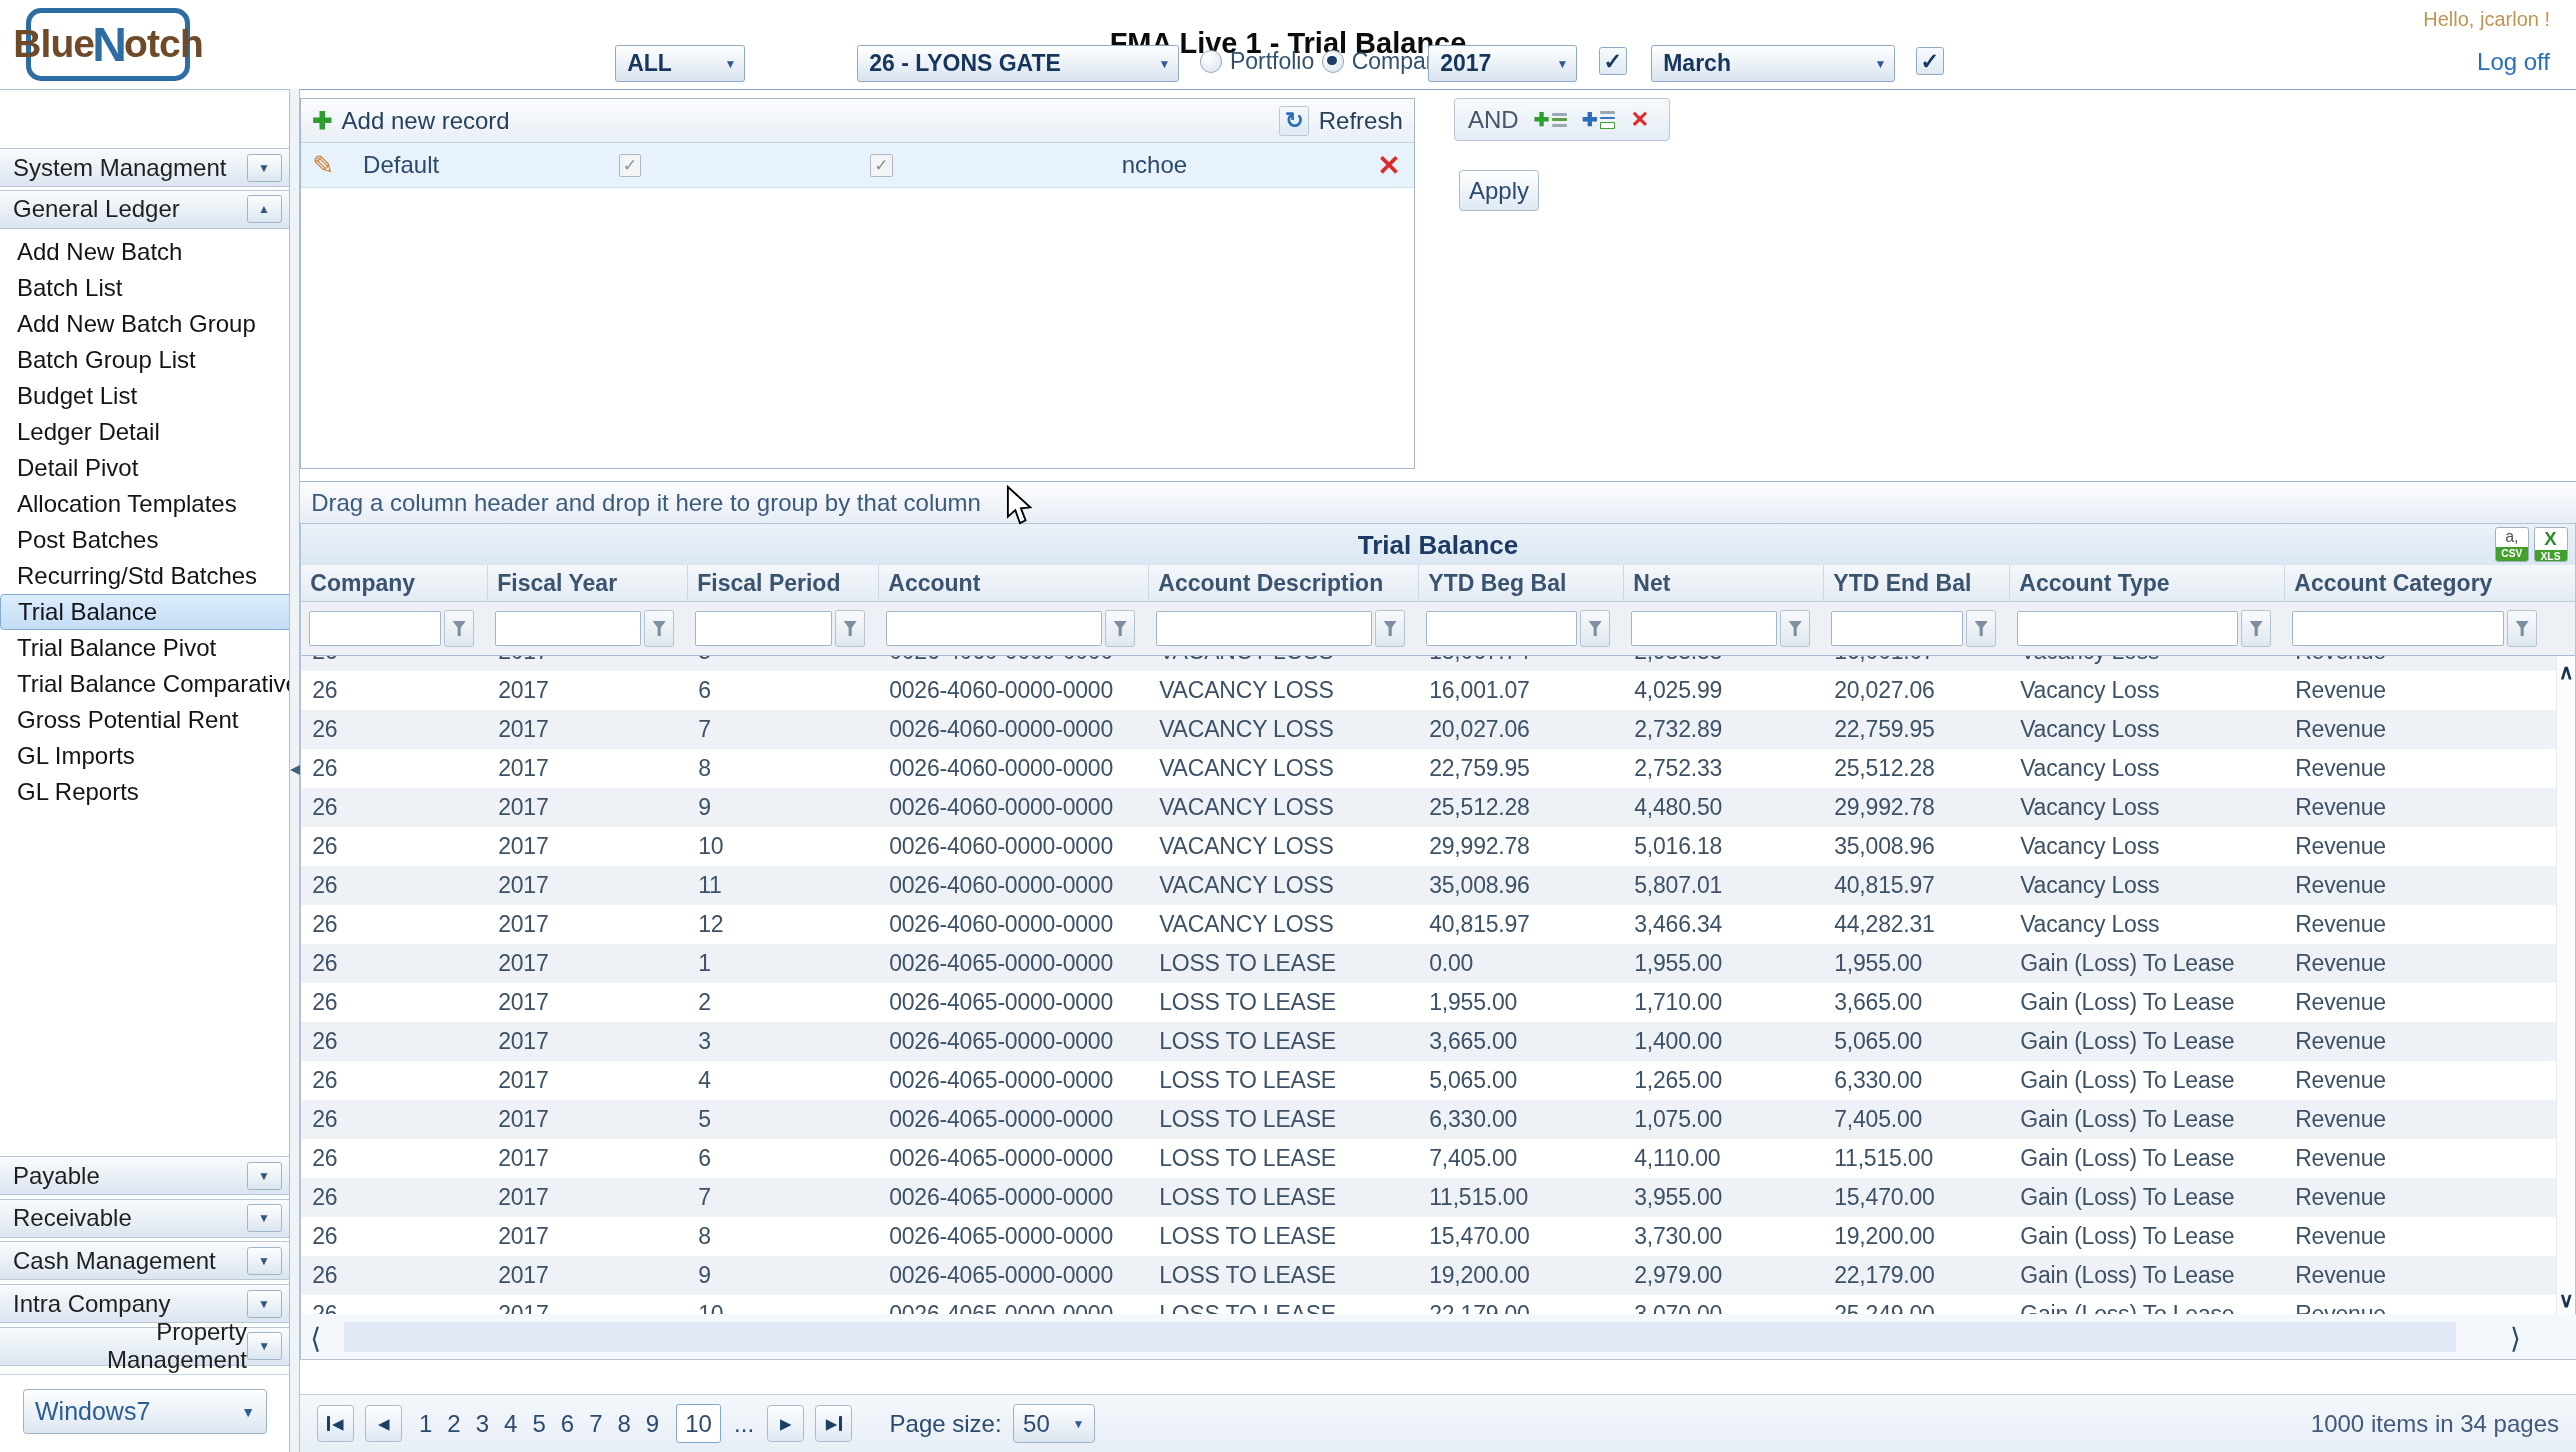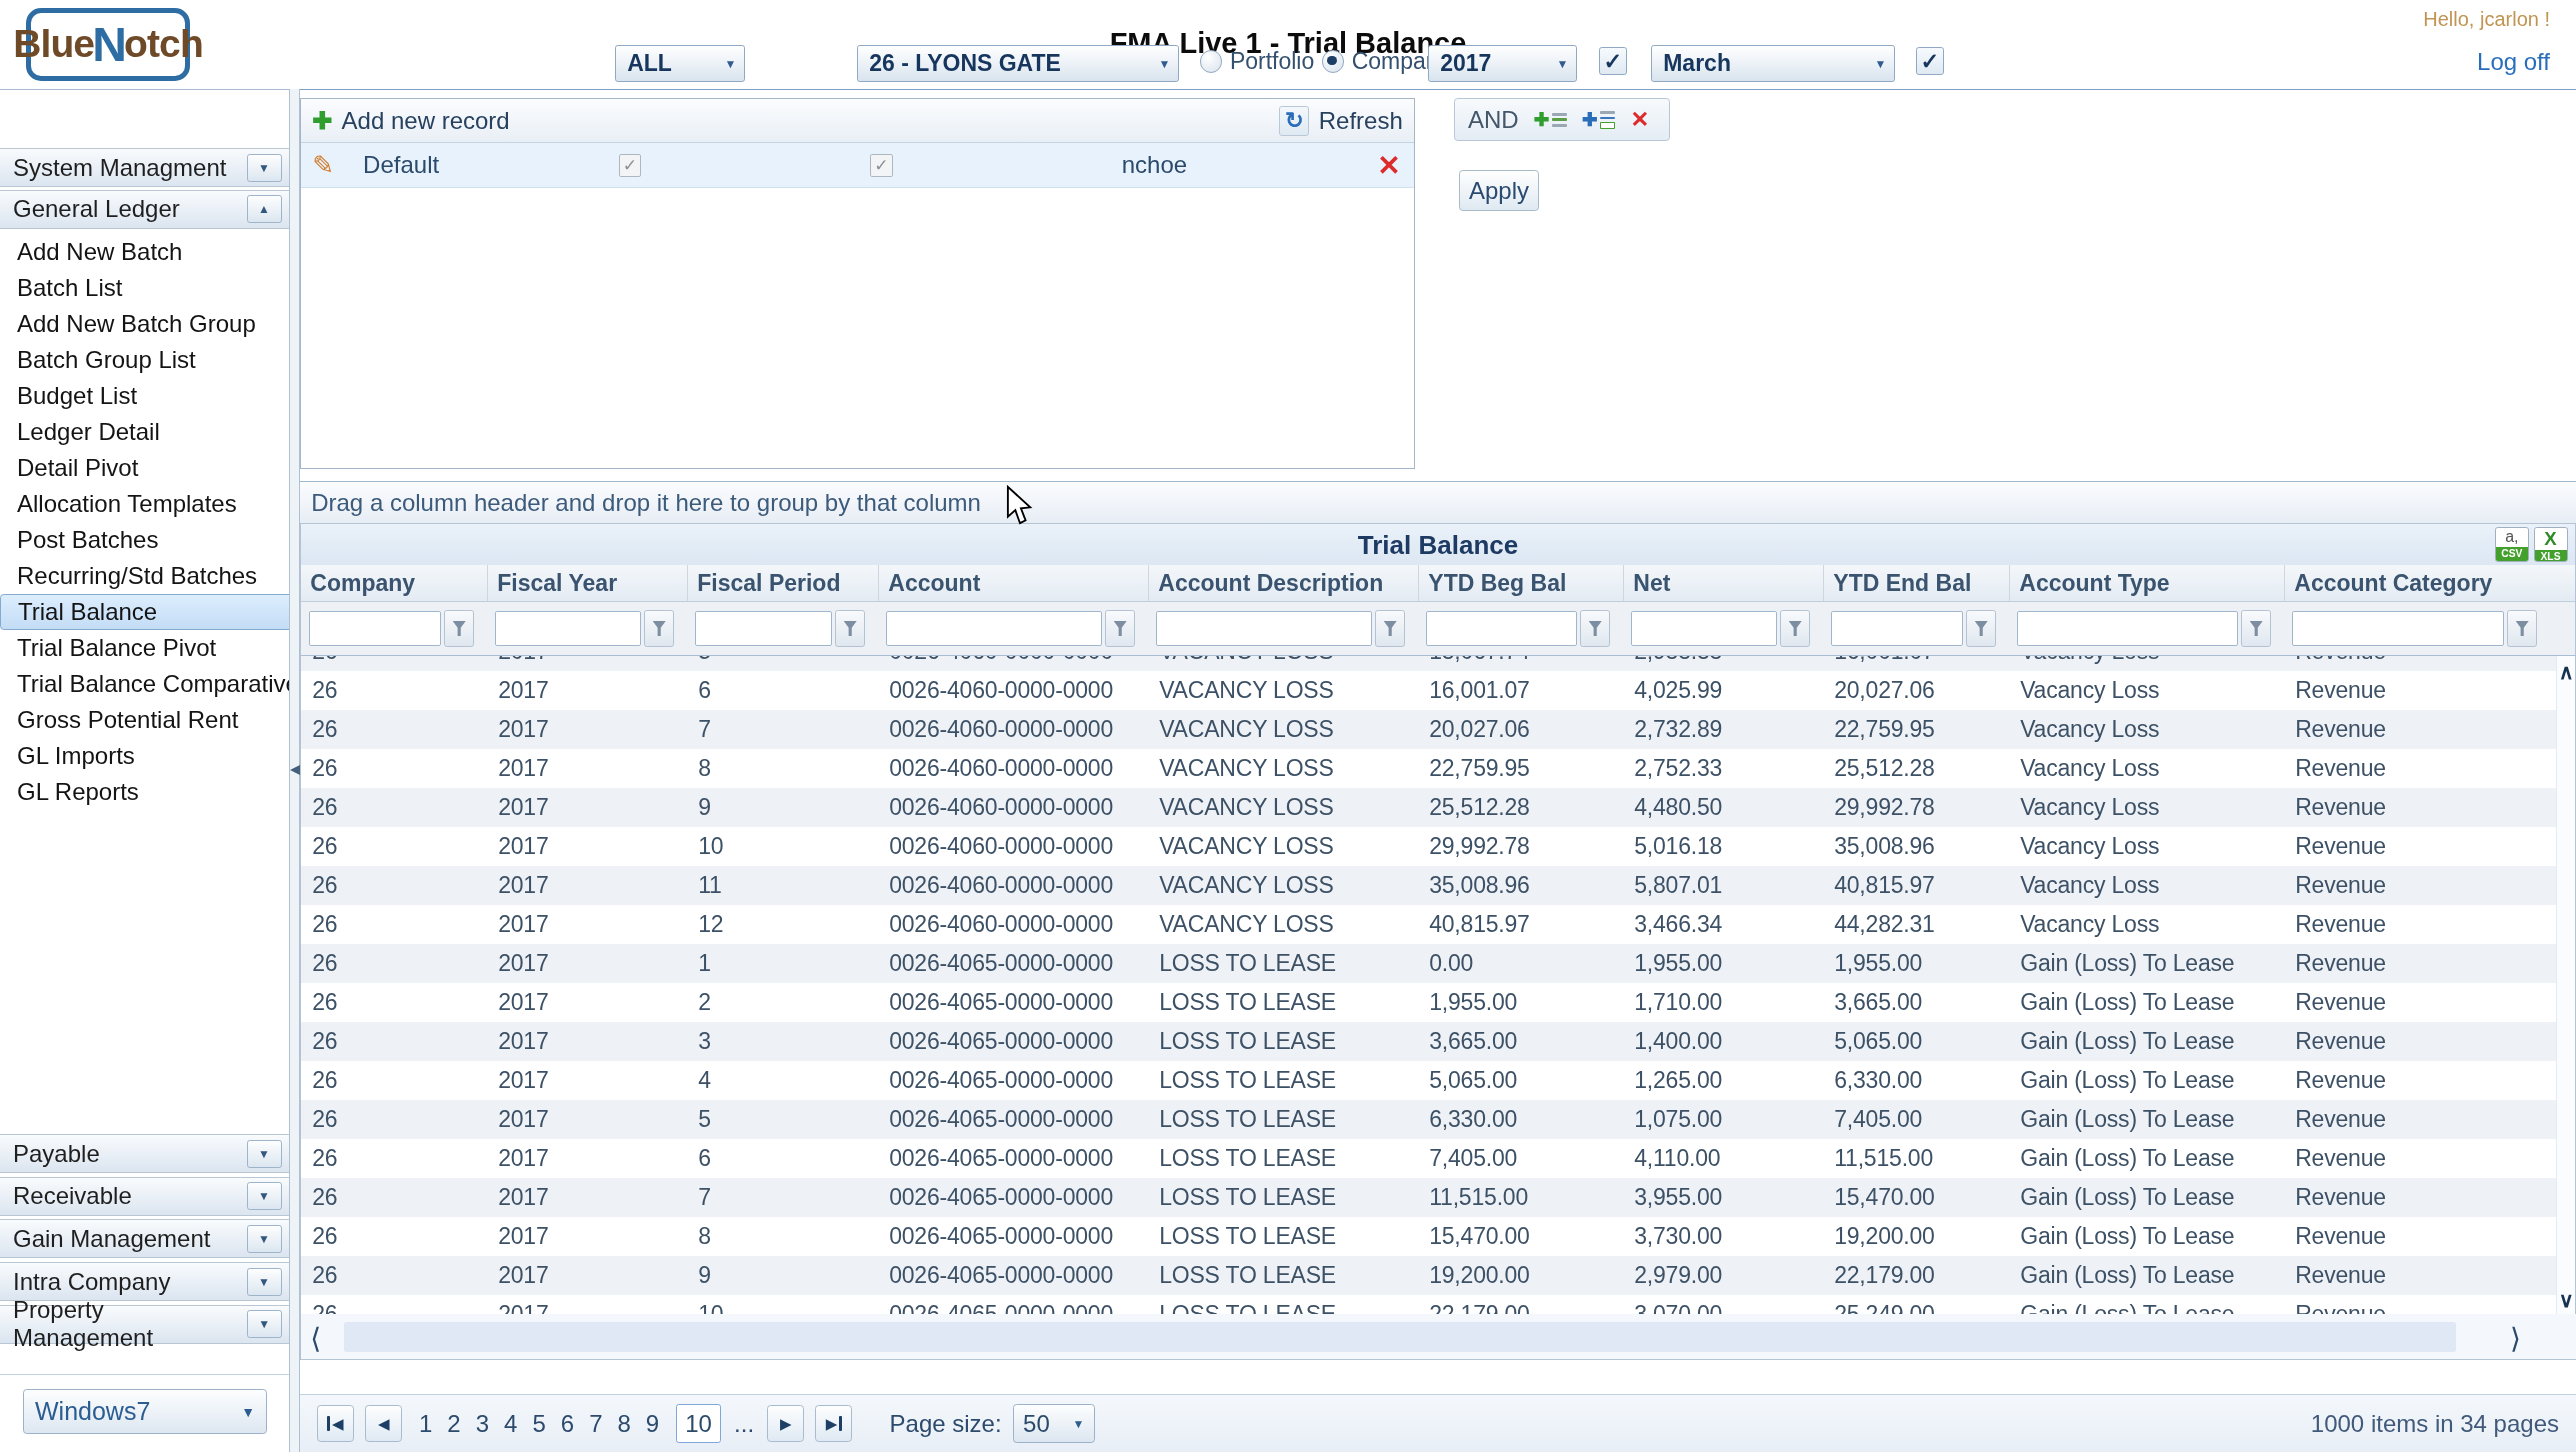--- a/index.html
+++ b/index.html
@@ -37,21 +37,21 @@
   .acc-btn{width:35px;height:28px;border:0.9px solid #9fb4c9;border-radius:2.8px;
     background:linear-gradient(#fdfefe,#dce6f0);display:flex;align-items:center;justify-content:center;}
   .acc-arrow{font-size:12px;color:#33577d;}
   .top-sections{position:absolute;left:0;top:58px;width:289px;}
   .nav-list{position:absolute;left:0;top:144px;width:319px;}
   .nav-item{height:36px;display:flex;align-items:center;justify-content:space-between;
     padding:0 13px 0 17px;font-size:24px;color:#141414;cursor:pointer;}
   .nav-item.selected{background:linear-gradient(#ddeefe,#c3dcf5);border:0.9px solid #85aacf;
     border-radius:3.7px;margin-right:7.5px;}
   .nav-caret{font-size:13px;color:#4a6f96;margin-right:5.6px;}
-  .bottom-sections{position:absolute;left:0;top:1044px;width:289px;}
+  .bottom-sections{position:absolute;left:0;top:1066px;width:289px;text-align:right;}
   .bottom-sections .acc-header{margin-bottom:3.7px;}
   .sidebar-sep{position:absolute;left:0;top:1284px;width:289px;border-top:1.9px solid #c4d1de;}
   .win-select{position:absolute;left:23px;top:1299px;width:244px;height:45px;
     background:linear-gradient(#fdfefe,#dde7f1);border:0.9px solid #9db2c8;border-radius:3.7px;
     display:flex;align-items:center;justify-content:space-between;padding:0 11px;
     font-size:25px;color:#2b5d92;cursor:pointer;}
   .win-select .dd-arr{color:#2b5d92;font-size:14px;}
   .splitter{position:absolute;left:289px;top:89px;width:11.2px;height:1363px;background:#eef3f8;
     border-left:0.9px solid #b0c0d0;border-right:0.9px solid #b0c0d0;}
   .splitter-handle{position:absolute;left:0;top:671px;width:11.2px;text-align:center;
@@ -282,21 +282,21 @@
           <span class="acc-arrow">▼</span>
         </span>
       </div>
       <div class="acc-header">
         <span>Receivable</span>
         <span class="acc-btn">
           <span class="acc-arrow">▼</span>
         </span>
       </div>
       <div class="acc-header">
-        <span>Gain Management</span>
+        <span>Cash Management</span>
         <span class="acc-btn">
           <span class="acc-arrow">▼</span>
         </span>
       </div>
       <div class="acc-header">
         <span>Intra Company</span>
         <span class="acc-btn">
           <span class="acc-arrow">▼</span>
         </span>
       </div>

